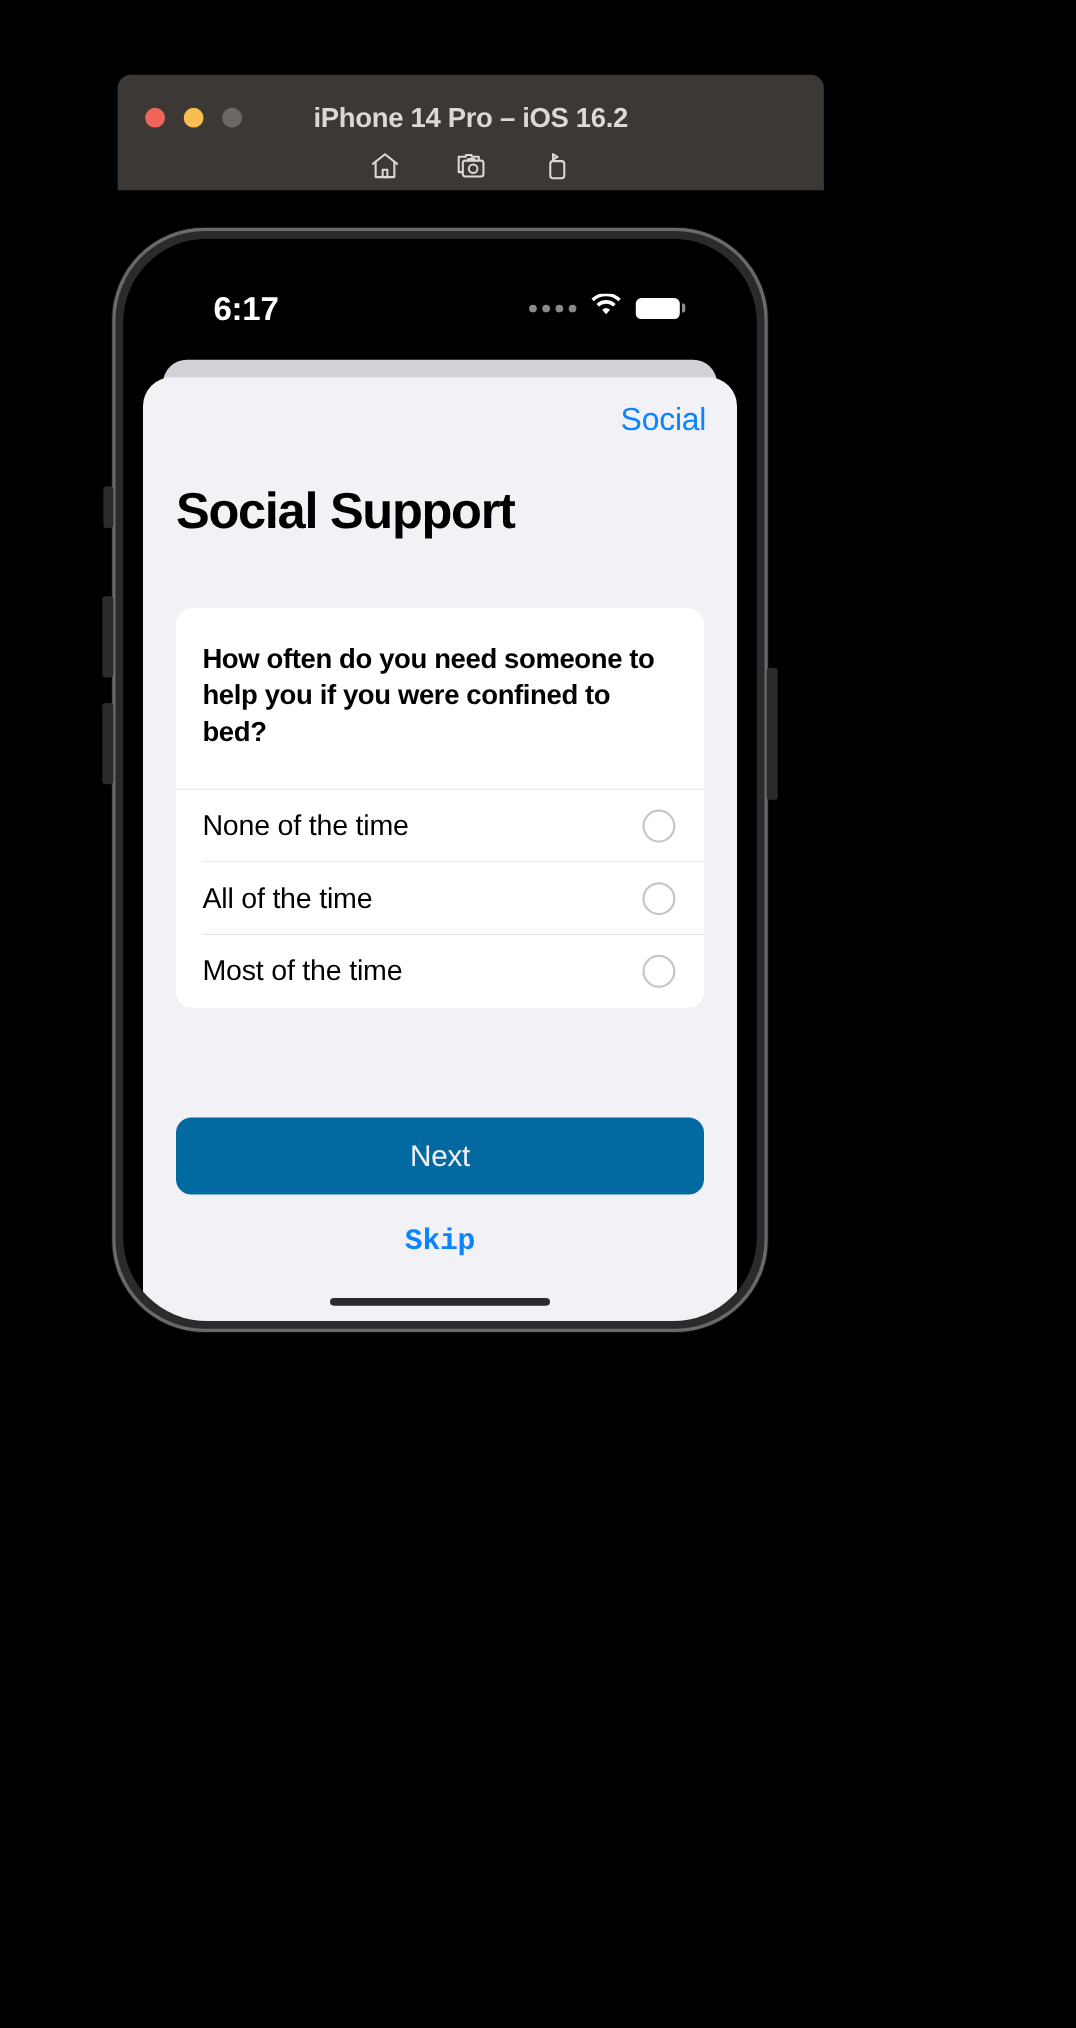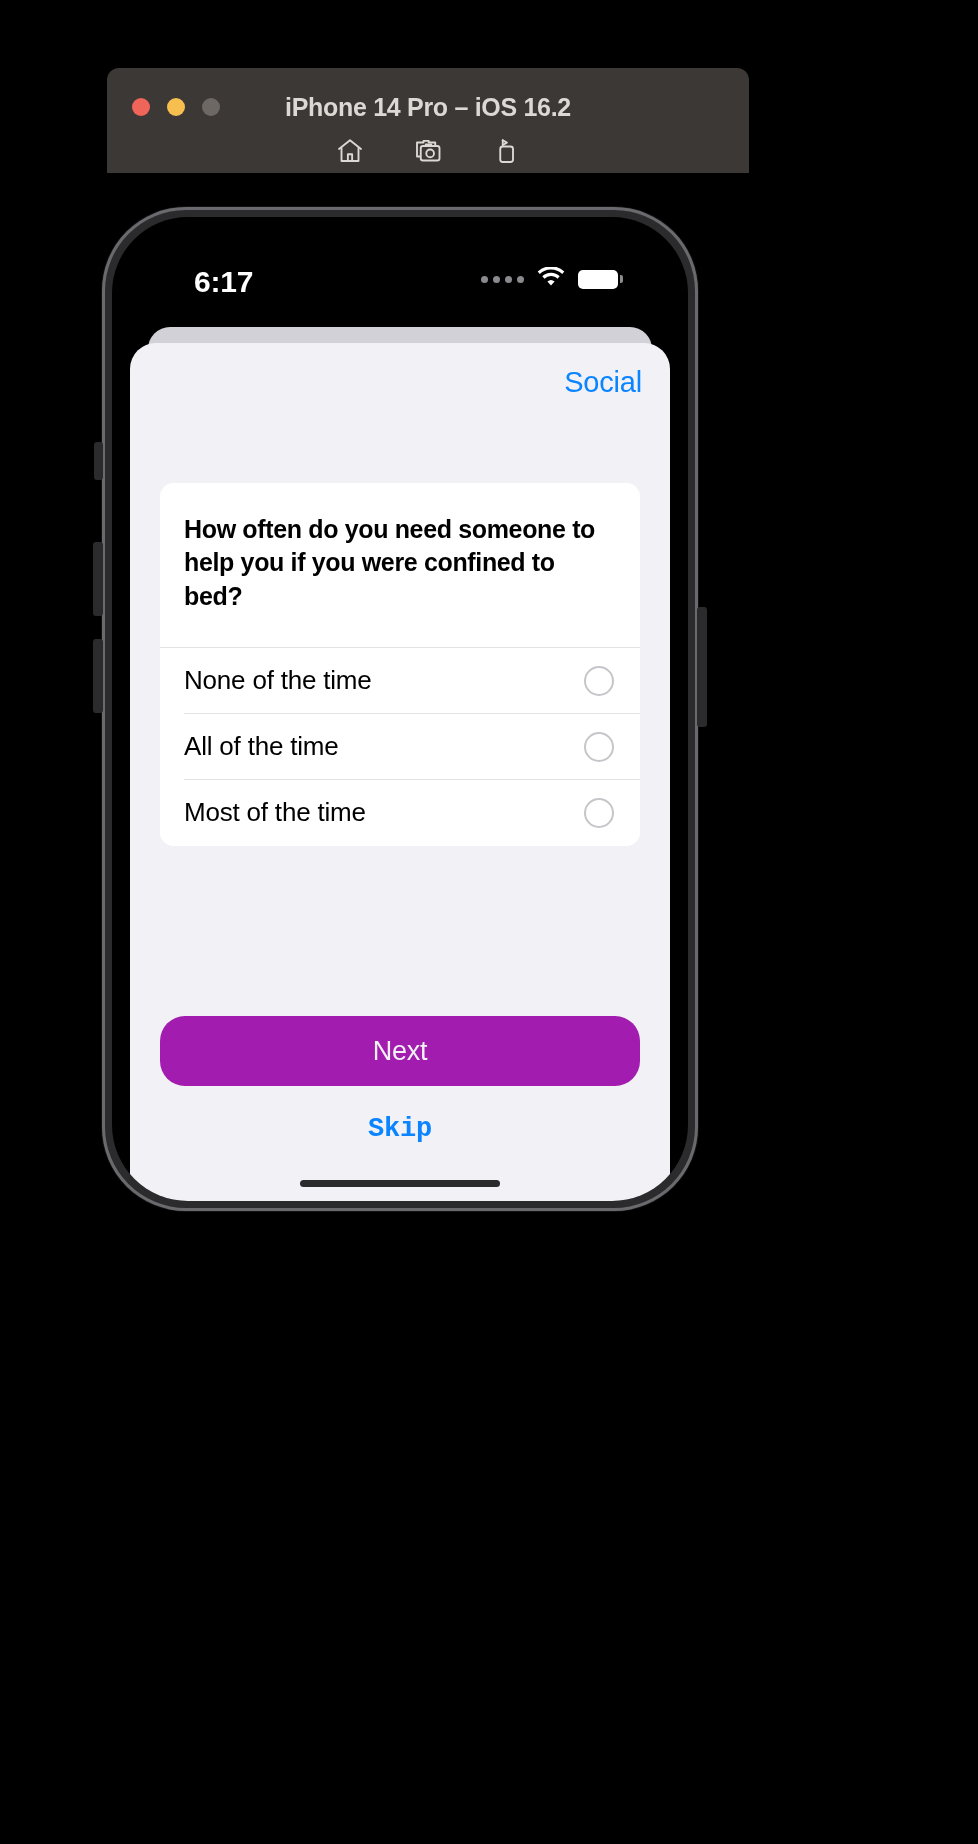--- a/index.html
+++ b/index.html
@@ -123,22 +123,22 @@
   .opt-label{ font-size:26px; color:#000; letter-spacing:-0.2px; }
   .radio{
     width:30px; height:30px; border-radius:50%;
     border:2px solid #C6C6CA; background:transparent; flex:none;
   }
 
   .spacer{ flex:1 1 auto; }
 
   
   .next-btn{
-    margin:0 30px; height:70px; border-radius:25px; border:none;
-    background:#a21caf; color:#F2F1F6; font-size:27px;
+    margin:0 30px; height:70px; border-radius:14px; border:none;
+    background:#0369a1; color:#F2F1F6; font-size:27px;
     font-family:inherit; letter-spacing:-0.2px; cursor:default; flex:none;
   }
   .skip-btn{
     margin:28px auto 0 auto; background:none; border:none; cursor:pointer;
     color:#0A84FF; font-size:27px; font-weight:bold; font-family:Liberation Mono, monospace;
     letter-spacing:-0.2px; display:block; flex:none;
   }
   .home-bar{
     width:200px; height:7px; border-radius:4px; background:#2B2B2D;
     margin:36px auto 14px auto; flex:none;
@@ -212,20 +212,21 @@
       </div>
 
       <div class="sheet-behind"></div>
 
       <div class="sheet">
 
         <div class="sheet-topbar">
           <button class="cancel-btn">Social</button>
         </div>
 
+        <div class="sheet-title">Social Support</div>
 
         <div class="card">
           <div class="card-question">How often do you need someone to help you if you were confined to bed?</div>
           <div class="divider-full"></div>
 
           <div class="opt-list">
             <div class="opt-row">
               <span class="opt-label">None of the time</span>
               <span class="radio"></span>
             </div>

